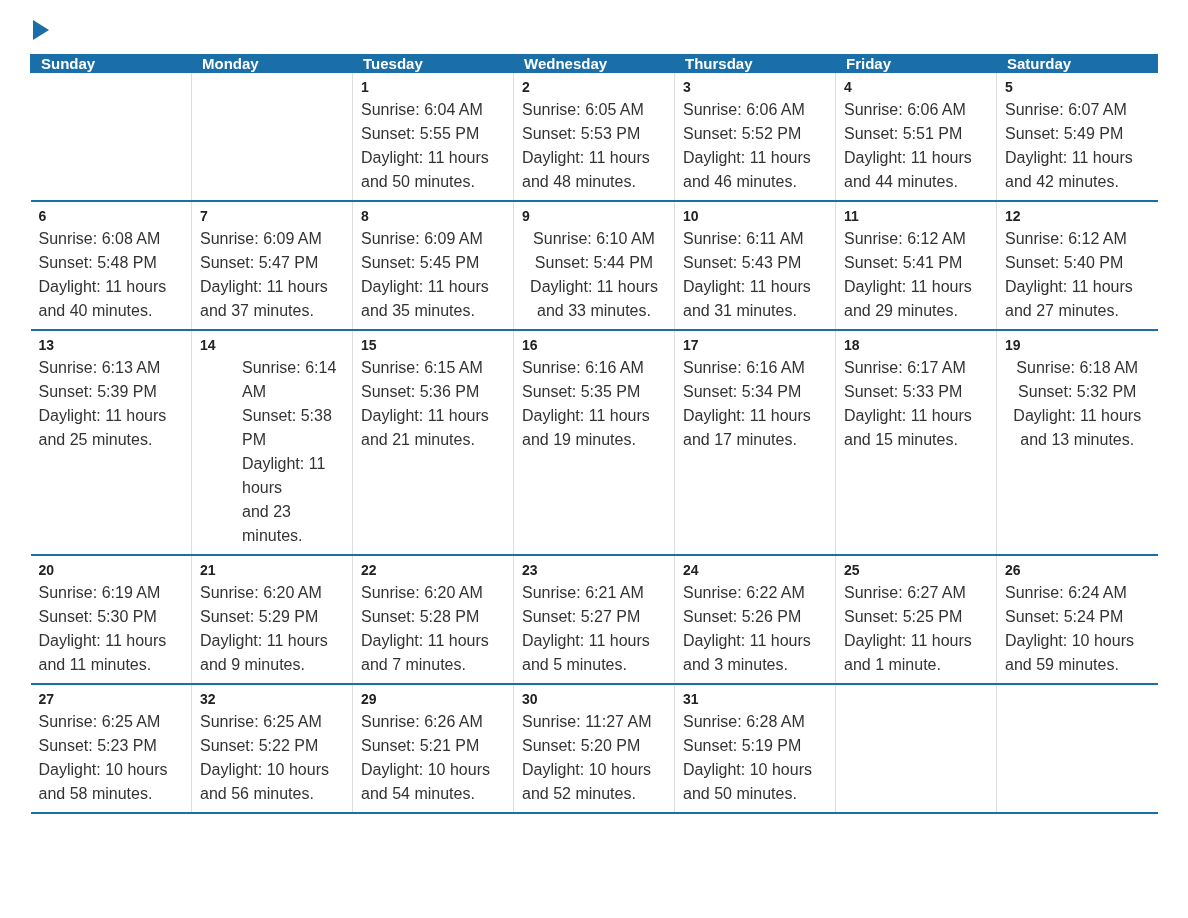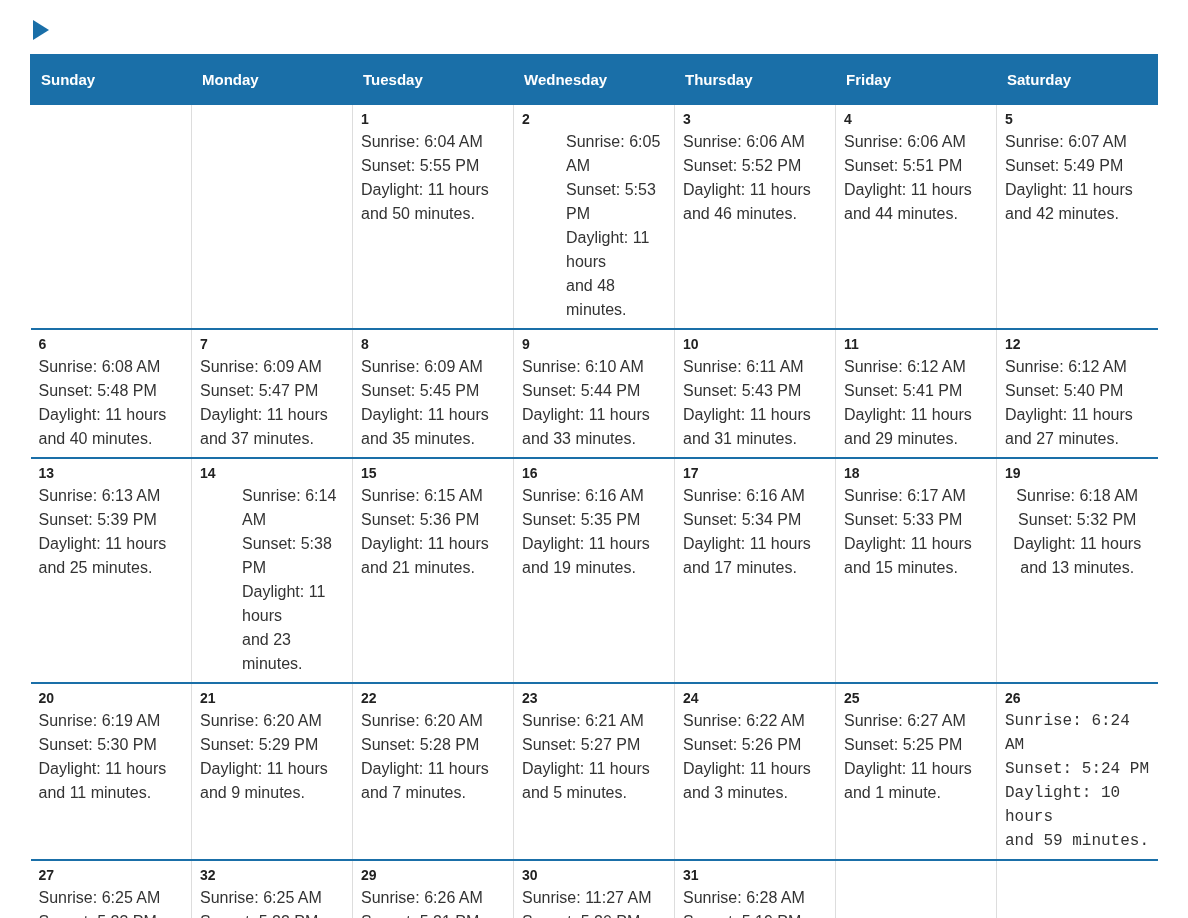--- a/index.html
+++ b/index.html
@@ -32,21 +32,21 @@
     table {
       width: 100%;
       border-collapse: collapse;
       table-layout: fixed;
     }
     thead tr {
       background-color: #1a6fa8;
       color: #fff;
     }
     thead th {
-      padding: 16px 10px;
+      padding: 0 10px;
       font-size: 15px;
       font-weight: 600;
       text-align: left;
       border: 1px solid #1a6fa8;
     }
     tbody tr {
       vertical-align: top;
       border-bottom: 2px solid #1a6fa8;
     }
     tbody td {
@@ -124,21 +124,21 @@
         <td></td>
         <td>
           <span class="day-number">1</span>
           <div class="day-info" style="white-space: pre-line;">Sunrise: 6:04 AM
 Sunset: 5:55 PM
 Daylight: 11 hours
 and 50 minutes.</div>
         </td>
         <td>
           <span class="day-number">2</span>
-          <div class="day-info" style="white-space: pre-line; margin-left: 44px;">Sunrise: 6:05 AM
+          <div class="day-info" style="white-space: pre-line;">Sunrise: 6:05 AM
 Sunset: 5:53 PM
 Daylight: 11 hours
 and 48 minutes.</div>
         </td>
         <td>
           <span class="day-number">3</span>
           <div class="day-info" style="white-space: pre-line;">Sunrise: 6:06 AM
 Sunset: 5:52 PM
 Daylight: 11 hours
 and 46 minutes.</div>
@@ -175,21 +175,21 @@
         </td>
         <td>
           <span class="day-number">8</span>
           <div class="day-info" style="white-space: pre-line;">Sunrise: 6:09 AM
 Sunset: 5:45 PM
 Daylight: 11 hours
 and 35 minutes.</div>
         </td>
         <td>
           <span class="day-number">9</span>
-          <div class="day-info" style="white-space: pre-line;">Sunrise: 6:10 AM
+          <div class="day-info" style="white-space: pre-line; text-align: center;">Sunrise: 6:10 AM
 Sunset: 5:44 PM
 Daylight: 11 hours
 and 33 minutes.</div>
         </td>
         <td>
           <span class="day-number">10</span>
           <div class="day-info" style="white-space: pre-line;">Sunrise: 6:11 AM
 Sunset: 5:43 PM
 Daylight: 11 hours
 and 31 minutes.</div>
@@ -298,21 +298,21 @@
         </td>
         <td>
           <span class="day-number">25</span>
           <div class="day-info" style="white-space: pre-line;">Sunrise: 6:27 AM
 Sunset: 5:25 PM
 Daylight: 11 hours
 and 1 minute.</div>
         </td>
         <td>
           <span class="day-number">26</span>
-          <div class="day-info" style="white-space: pre-line; font-family: Liberation Mono, monospace;">Sunrise: 6:24 AM
+          <div class="day-info" style="white-space: pre-line;">Sunrise: 6:24 AM
 Sunset: 5:24 PM
 Daylight: 10 hours
 and 59 minutes.</div>
         </td>
       </tr>
       <tr>
         <td>
           <span class="day-number">27</span>
           <div class="day-info" style="white-space: pre-line;">Sunrise: 6:25 AM
 Sunset: 5:23 PM

